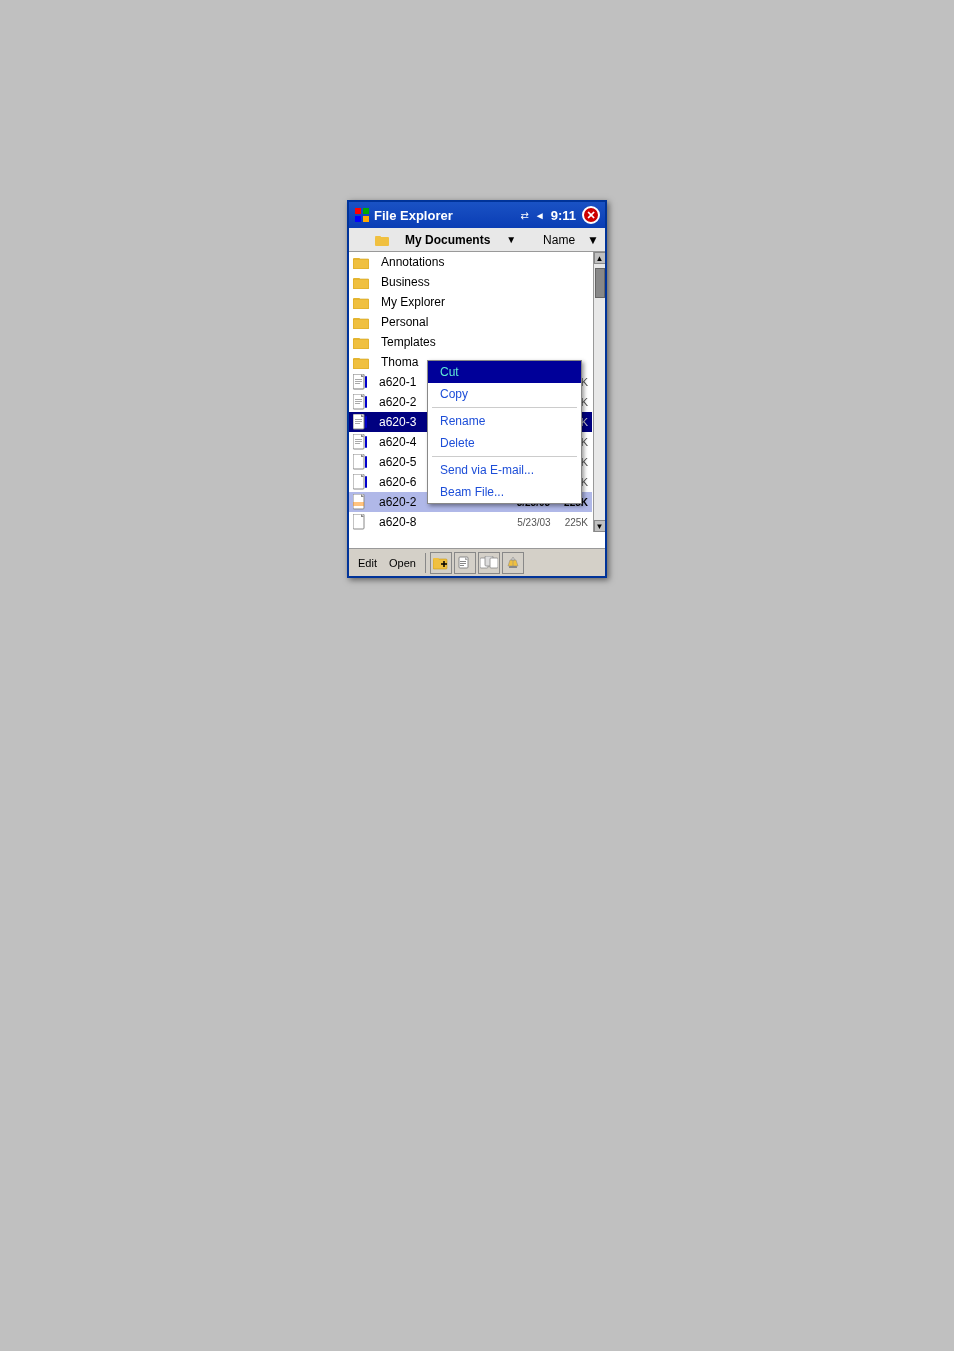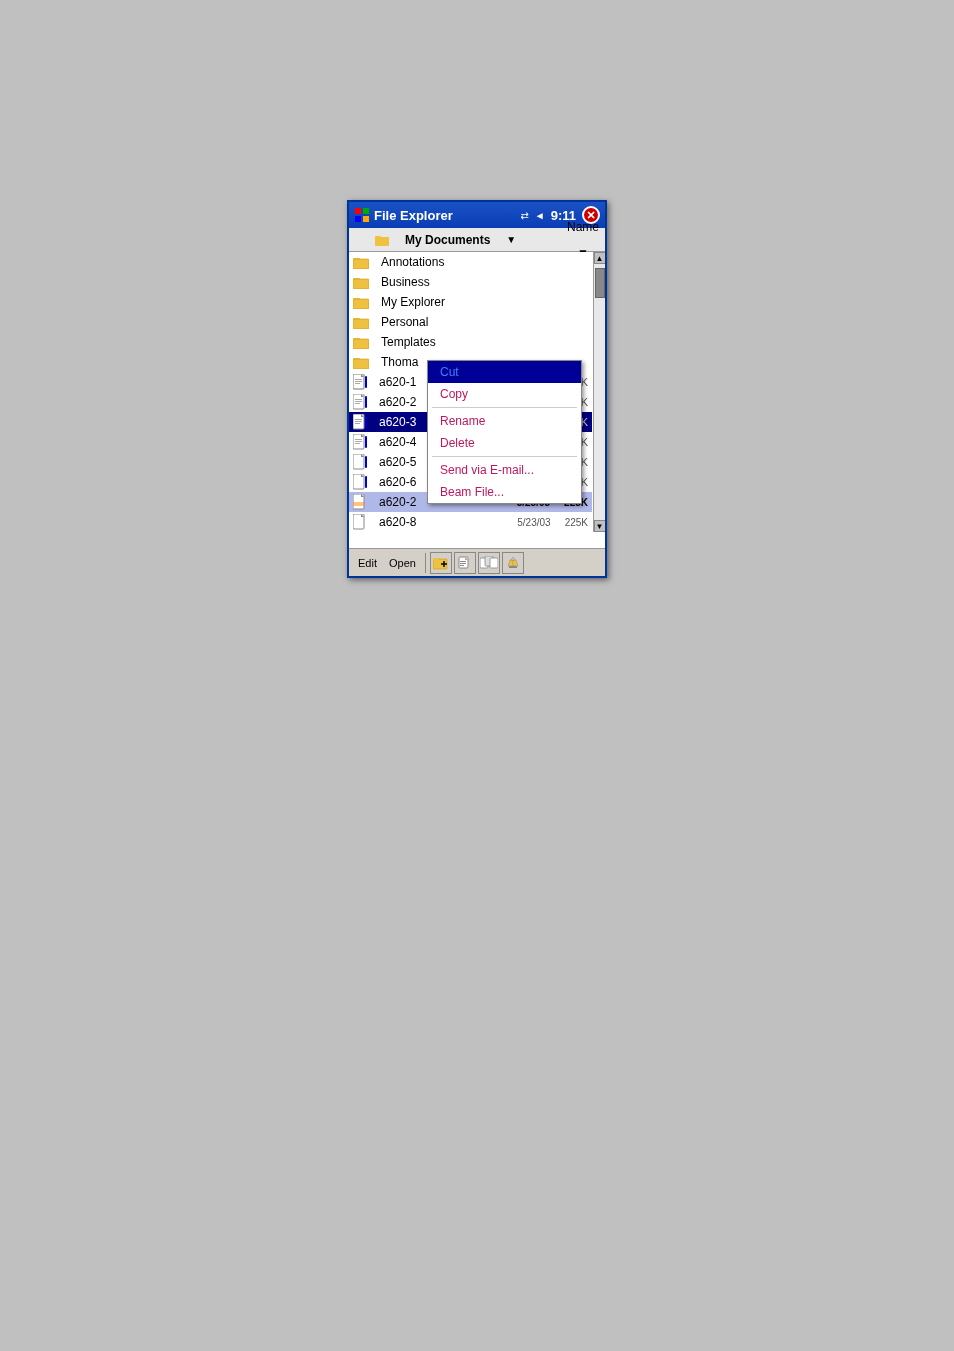--- a/index.html
+++ b/index.html
@@ -86,21 +86,20 @@
       padding-left: 20px;
     }
     .nav-dropdown-arrow {
       font-size: 10px;
     }
     .nav-sort {
       font-size: 12px;
       display: flex;
       align-items: center;
       gap: 12px;
-      flex-direction: column;
     }
 
     
     .file-list {
       background: #fff;
       overflow: hidden;
       position: relative;
     }
 
     .file-row {
@@ -179,25 +178,25 @@
       width: 155px;
       background: #fff;
       border: 1px solid #888;
       box-shadow: 2px 2px 4px rgba(0,0,0,0.4);
       z-index: 100;
     }
     .context-menu-item {
       padding: 4px 12px;
       font-size: 12px;
       cursor: pointer;
-      color: #be185d;
+      color: #1d4ed8;
     }
     .context-menu-item.highlighted {
       background: #000099;
-      color: #3b82f6;
+      color: #5eead4;
     }
     .context-menu-separator {
       height: 1px;
       background: #ccc;
       margin: 2px 4px;
     }
 
     
     .toolbar {
       background: #d4d0c8;

